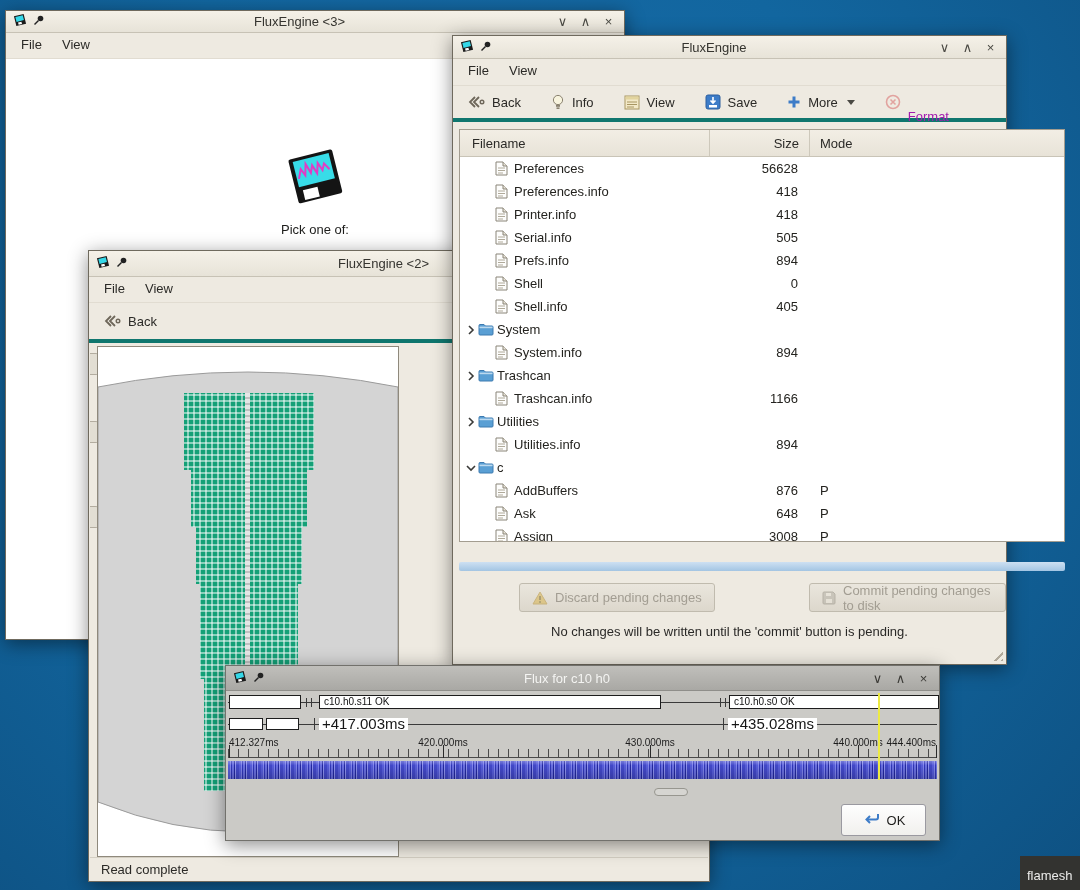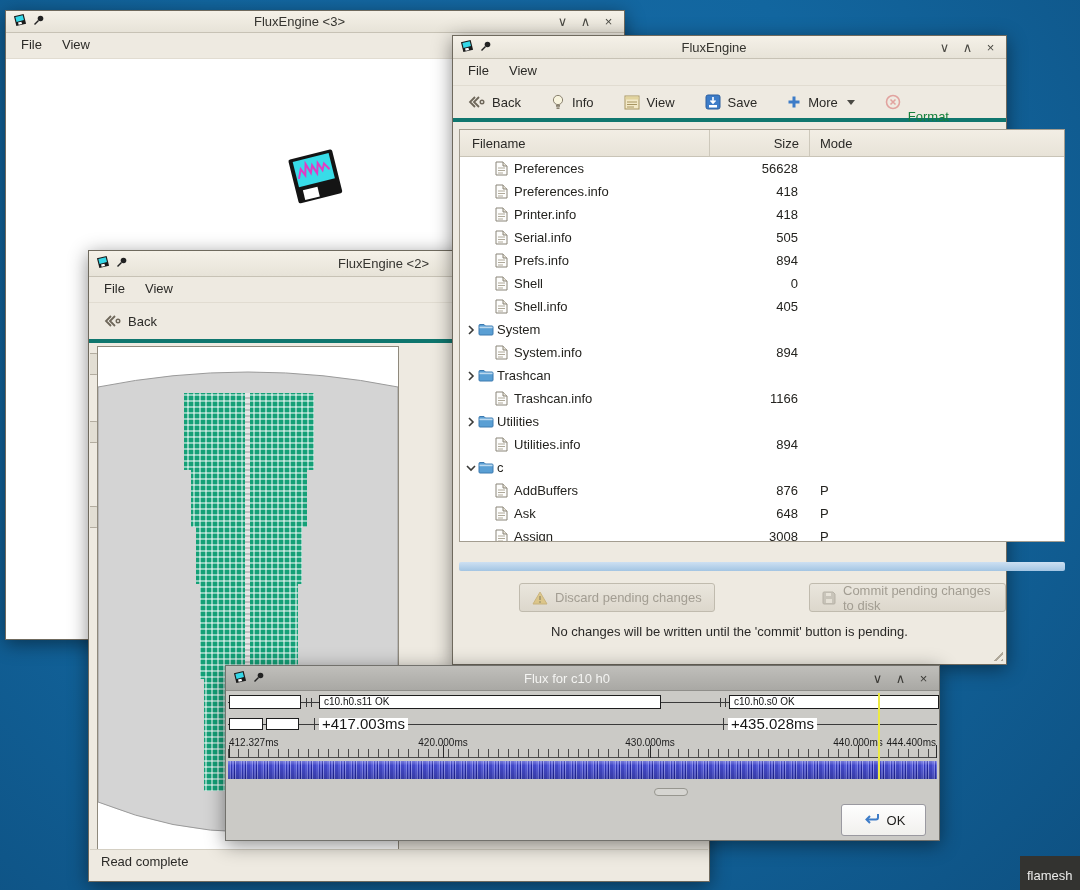--- a/index.html
+++ b/index.html
@@ -20,37 +20,37 @@
   .menubar { display:flex; gap:2px; align-items:flex-start; height:26px; padding:0 6px;
     background:#eeeae1; border-bottom:1px solid #e1dcd1; }
   .menuitem { padding:4px 9px; }
 
   .toolbar { display:flex; align-items:center; gap:30px; padding:0 14px;
     border-bottom:4px solid #0f766e; }
   .tbtn { display:flex; align-items:center; gap:7px; white-space:nowrap; }
   .tbtn svg { display:block; }
   .caret { width:0; height:0; border-left:4px solid transparent; border-right:4px solid transparent;
     border-top:5px solid #4a4943; margin-left:2px; }
-  .tbtn.disabled .cap { color:#15803d;margin-top:29px; }
+  .tbtn.disabled .cap { color:#a21caf;margin-top:29px; }
   .tbtn.disabled svg { opacity:.55; }
 
   
   .win1 { left:5px; top:10px; width:620px; height:630px; z-index:1; }
   .win1 .titlebar { height:22px; }
   .w1-content { position:relative; height:580px; background:#fff; overflow:hidden; }
   .logo-wrap { position:absolute; left:50%; top:86px; transform:translateX(-50%); }
   .pick { position:absolute; top:163px; width:100%; text-align:center; color:#1d1d1b; }
 
   
   .win2 { left:88px; top:250px; width:622px; height:632px; z-index:2; }
   .win2 .titlebar { height:26px; }
   .win2 .toolbar { height:40px; }
   .viz-panel { position:absolute; left:8px; top:95px; width:302px; height:511px;
     background:#fff; border:1px solid #8f897c; overflow:hidden; }
-  .statusbar { position:absolute; left:1px; right:1px; bottom:9px; height:23px; background:#eeeae1;
+  .statusbar { position:absolute; left:1px; right:1px; bottom:1px; height:23px; background:#eeeae1;
     border-top:1px solid #d4cfc3; display:flex; align-items:center; padding:0 11px; }
   .fragment { position:absolute; left:1px; width:8px; height:22px; background:#e2ded3;
     border:1px solid #b2ac9f; border-left:none; border-radius:0 2px 2px 0; }
   .frag1 { top:102px; } .frag2 { top:170px; } .frag3 { top:255px; }
 
   
   .win3 { left:452px; top:35px; width:555px; height:630px; z-index:3; }
   .win3 .titlebar { height:23px; }
   .win3 .menubar { height:27px; }
   .win3 .toolbar { height:36px; }
@@ -163,20 +163,21 @@
       <div class="logo-wrap">
         <svg width="64" height="64" viewBox="0 0 64 64">
           <g transform="rotate(-14 32 32)">
             <rect x="10" y="9" width="45" height="45" rx="2" fill="#141414"></rect>
             <rect x="14" y="12" width="37" height="26" fill="#38dce8"></rect>
             <path d="M16 30 l4 -9 3 7 3 -11 3 10 3 -7 3 9 3 -10 3 8 3 -6 4 7" stroke="#e23cc4" stroke-width="2" fill="none"></path>
             <rect x="17" y="42" width="15" height="10" fill="#fff"></rect>
           </g>
         </svg>
       </div>
+      <div class="pick">Pick one of:</div>
     </div>
   </div>
 
   <div class="window win2">
     <div class="titlebar">
       <span><svg width="14" height="14" viewBox="0 0 14 14">
             <g transform="rotate(-14 7 7)">
               <rect x="2" y="2" width="10" height="10" fill="#1a1a1a"></rect>
               <rect x="3.2" y="3" width="7.6" height="5" fill="#35d8e8"></rect>
               <rect x="4.5" y="9" width="3.5" height="2.4" fill="#fff"></rect>

